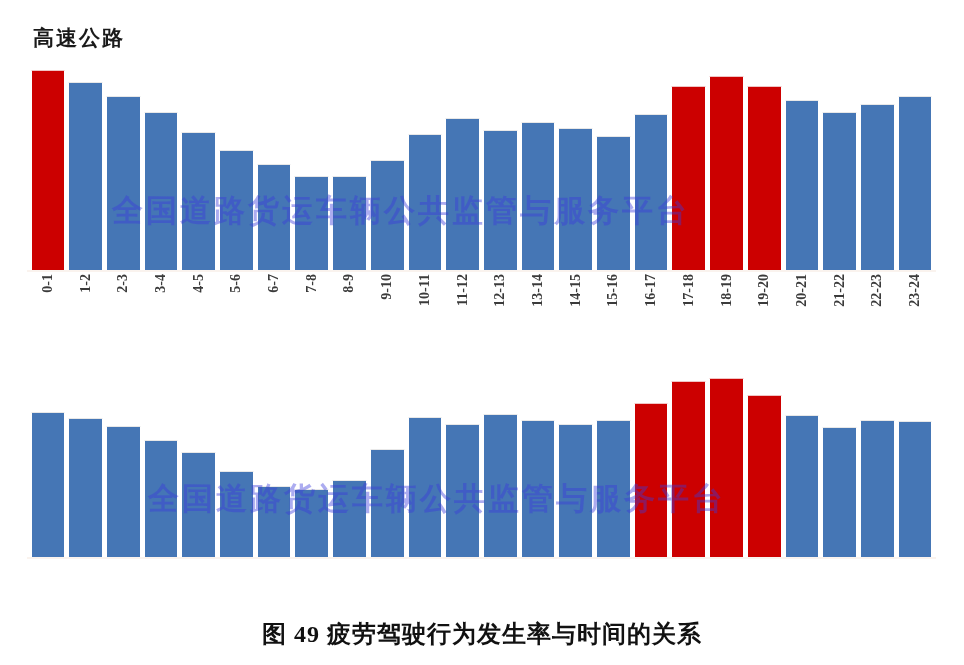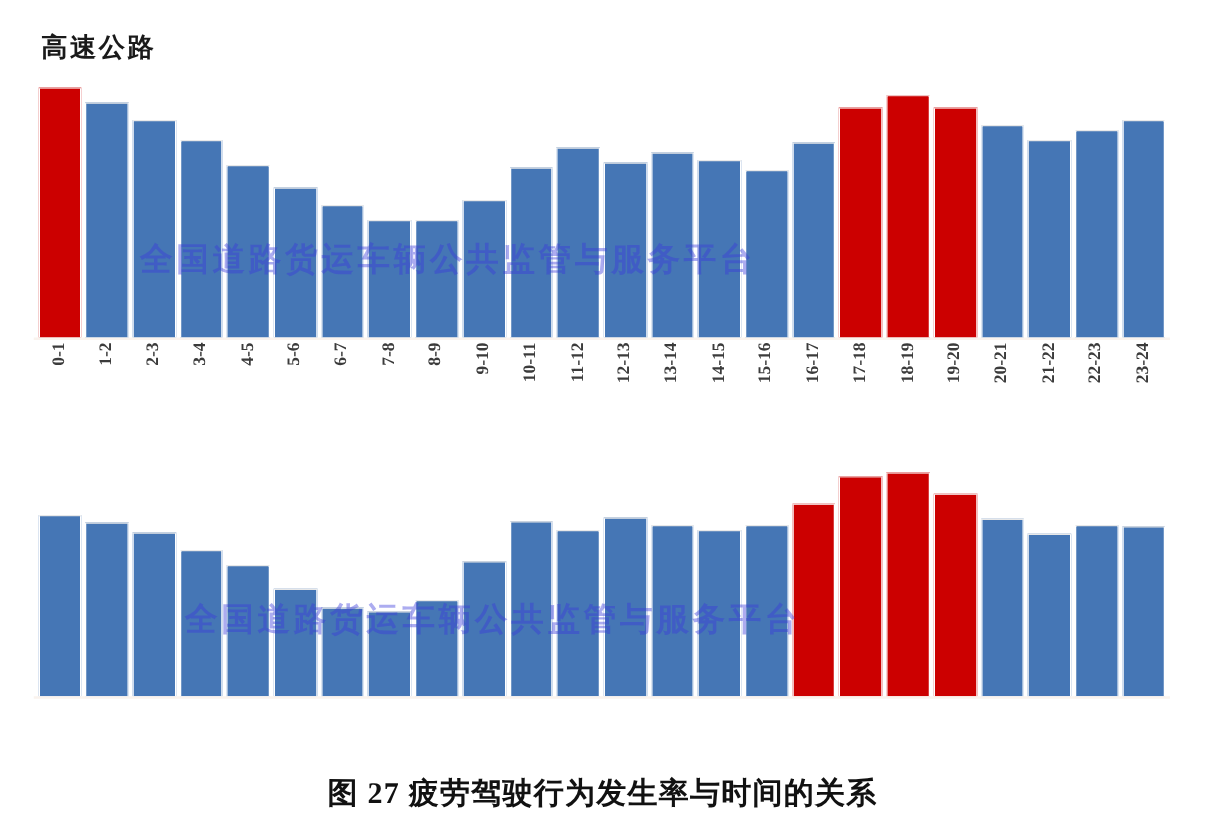--- a/index.html
+++ b/index.html
@@ -104,21 +104,21 @@
     font-weight: 700;
     color: #3b3b3b;
     white-space: nowrap;
     letter-spacing: 0px;
   }
 
   
   .watermark {
     position: absolute;
     font-family: Liberation Sans, sans-serif;
-    font-size: 26px;
+    font-size: 31px;
     font-weight: 700;
     letter-spacing: 3px;
     color: rgba(58, 58, 220, 0.42);
     white-space: nowrap;
     pointer-events: none;
     user-select: none;
   }
   #watermark-top    { left: 112px; top: 190px; }
   #watermark-bottom { left: 148px; top: 478px; }
 
@@ -375,15 +375,15 @@
             <div class="bar" title="23-24: 88" style="height: 74.5763%;"></div>
           </div>
         </div>
       <div class="baseline"></div>
     </div>
   </div>
 
   <div id="watermark-bottom" class="watermark">全国道路货运车辆公共监管与服务平台</div>
 
 
-  <div id="figure-caption">图 27 疲劳驾驶行为发生率与时间的关系</div>
+  <div id="figure-caption">图 49 疲劳驾驶行为发生率与时间的关系</div>
 
 </div>
 
 </body></html>

